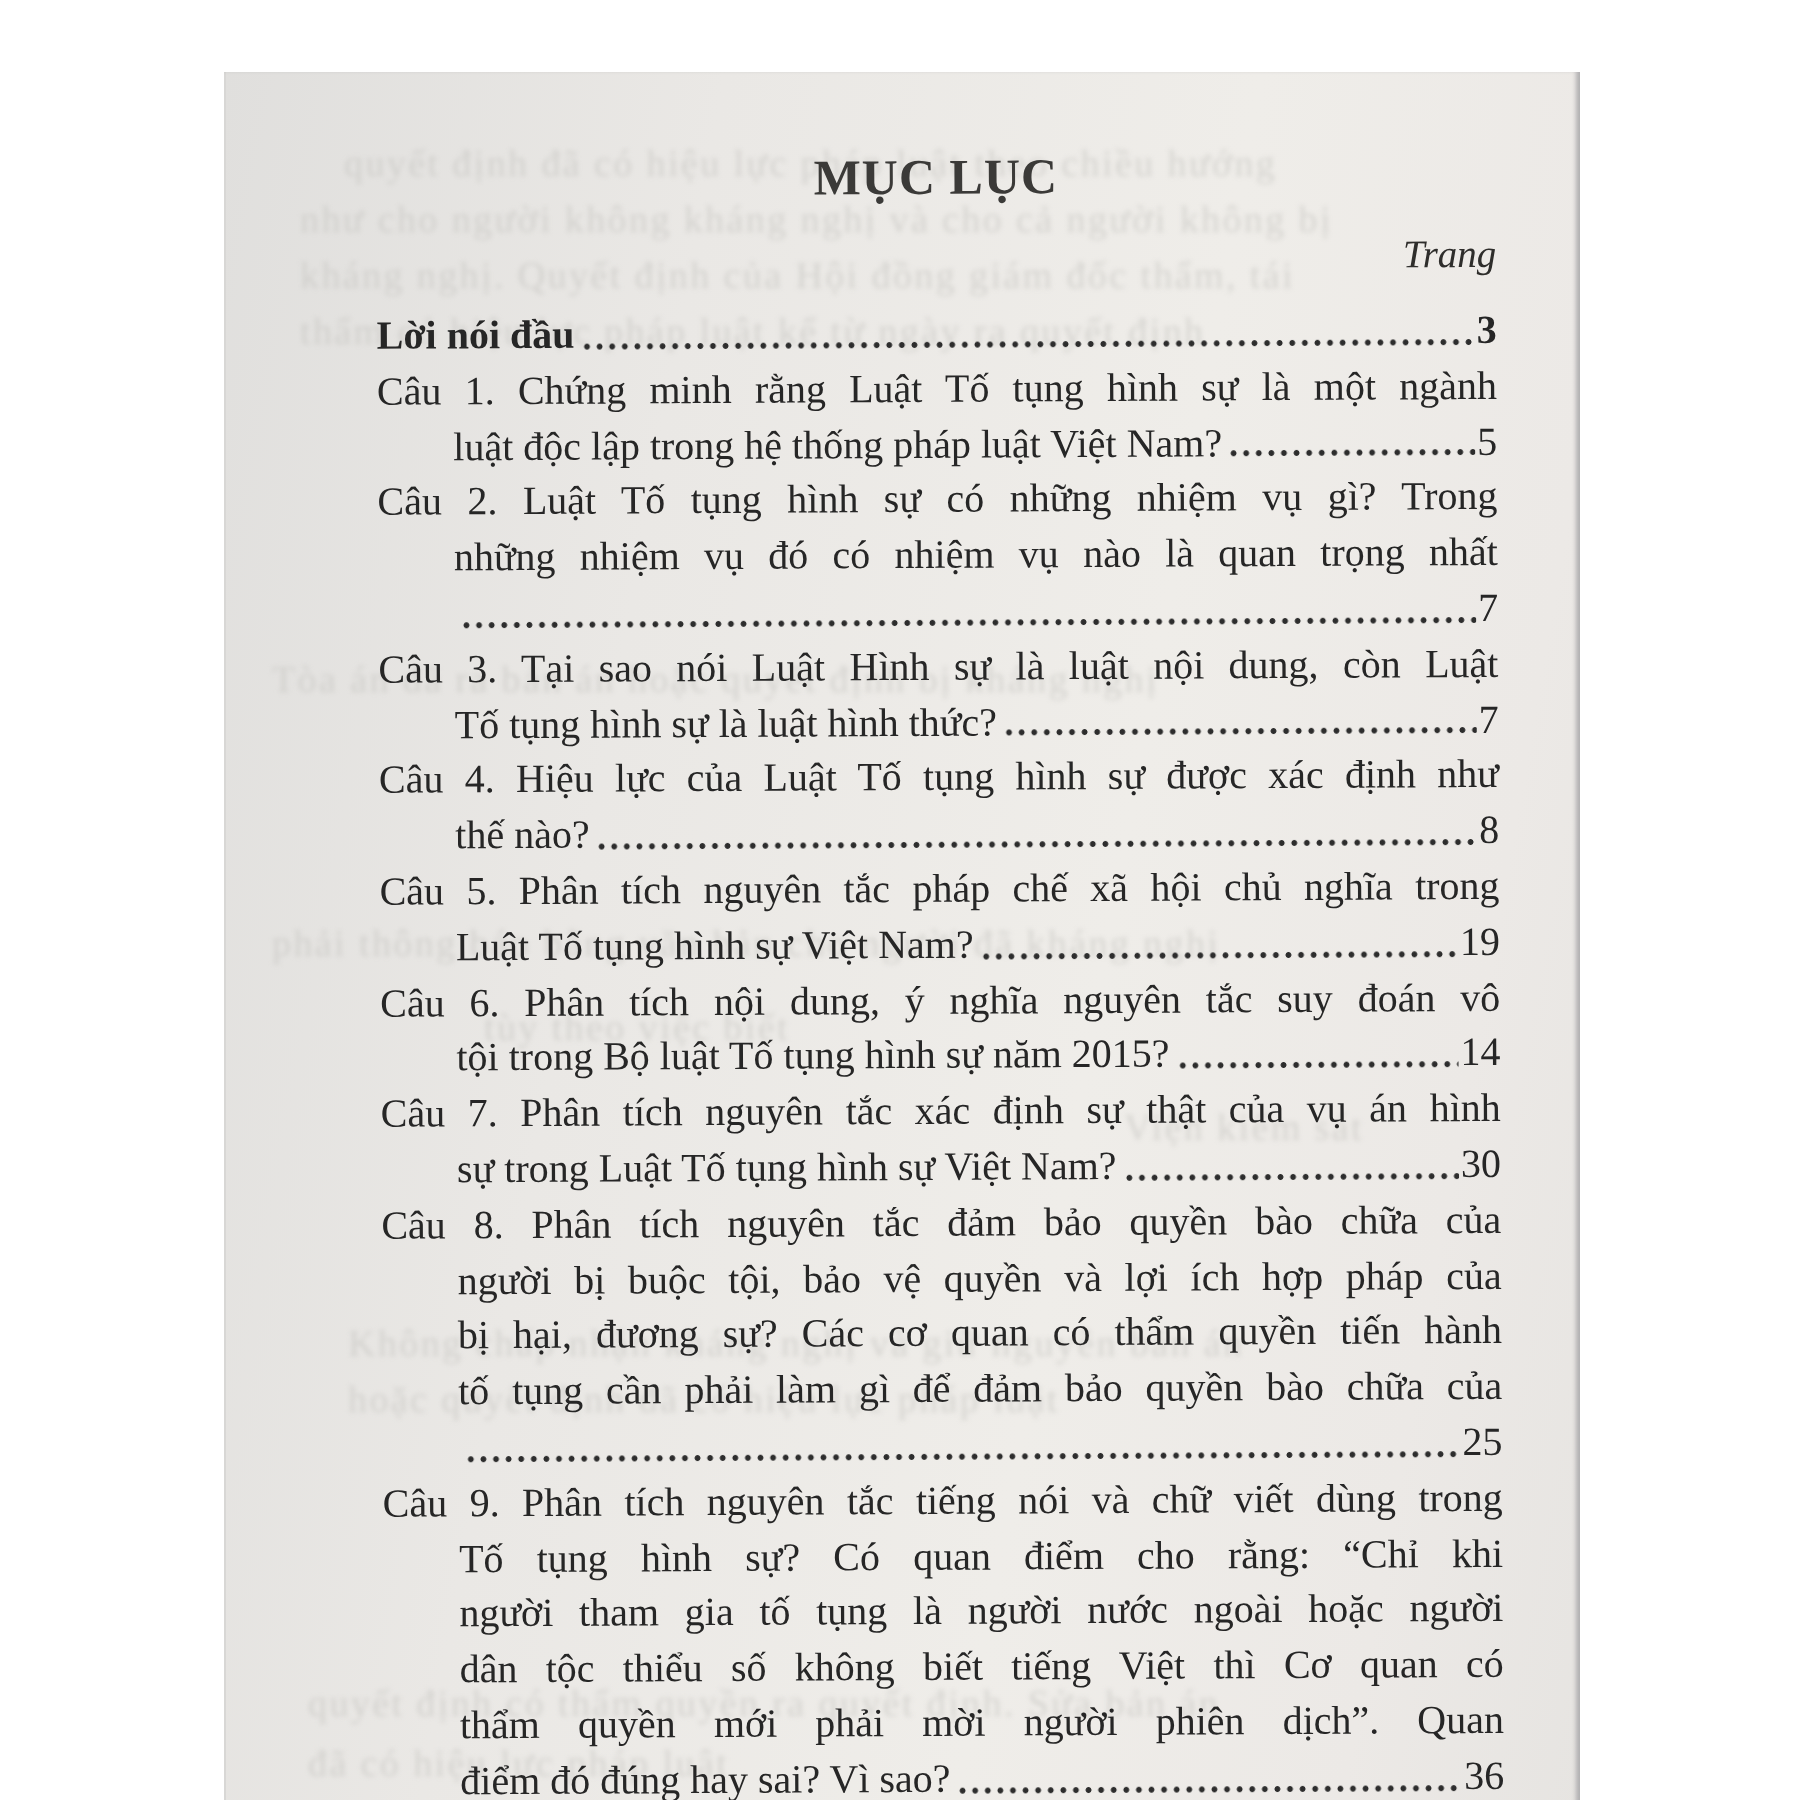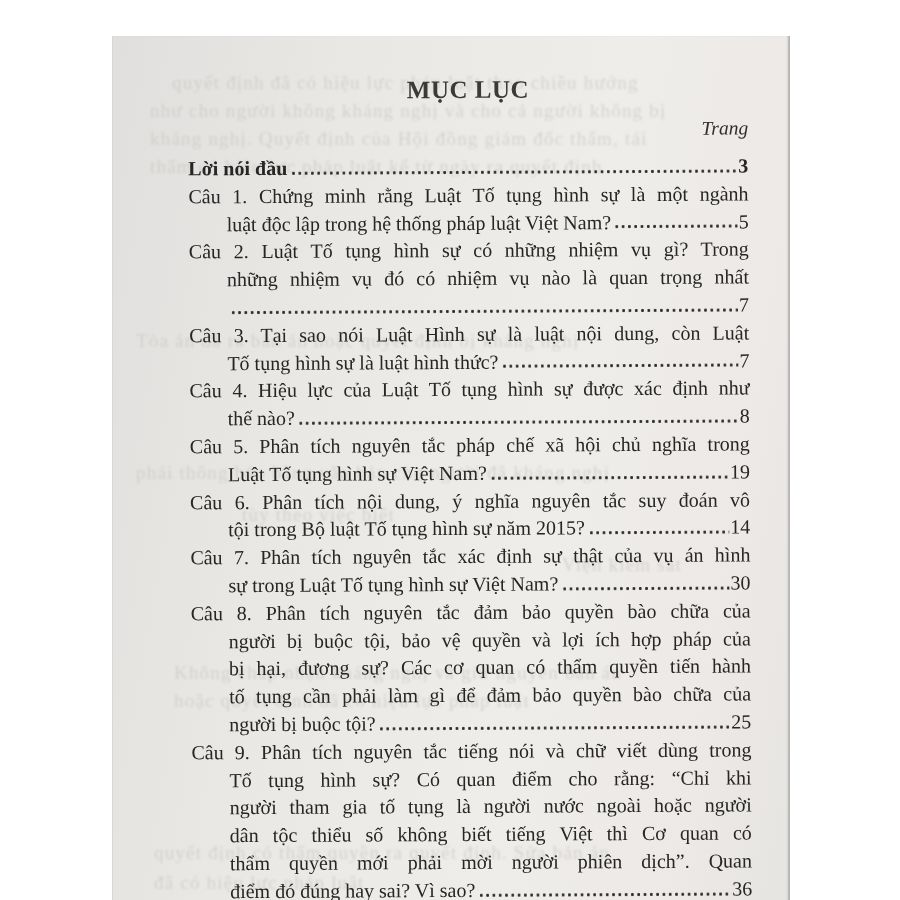--- a/index.html
+++ b/index.html
@@ -172,21 +172,20 @@
               <span class="pg">30</span>
           </div>
         </div>
 
         <div class="entry">
           <div class="line just">Câu 8. Phân tích nguyên tắc đảm bảo quyền bào chữa của</div>
           <div class="line cont just">người bị buộc tội, bảo vệ quyền và lợi ích hợp pháp của</div>
           <div class="line cont just">bị hại, đương sự? Các cơ quan có thẩm quyền tiến hành</div>
           <div class="line cont just">tố tụng cần phải làm gì để đảm bảo quyền bào chữa của</div>
           <div class="line cont lastline">
-            <span class="lt">người bị buộc tội?</span>
               <span class="dots"></span>
               <span class="pg">25</span>
           </div>
         </div>
 
         <div class="entry">
           <div class="line just">Câu 9. Phân tích nguyên tắc tiếng nói và chữ viết dùng trong</div>
           <div class="line cont just">Tố tụng hình sự? Có quan điểm cho rằng: “Chỉ khi</div>
           <div class="line cont just">người tham gia tố tụng là người nước ngoài hoặc người</div>
           <div class="line cont just">dân tộc thiểu số không biết tiếng Việt thì Cơ quan có</div>

